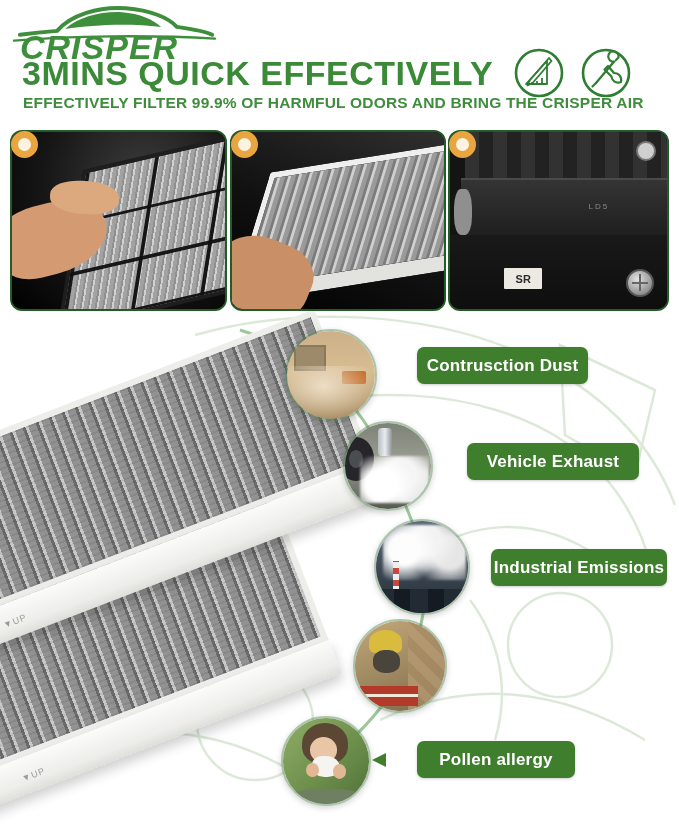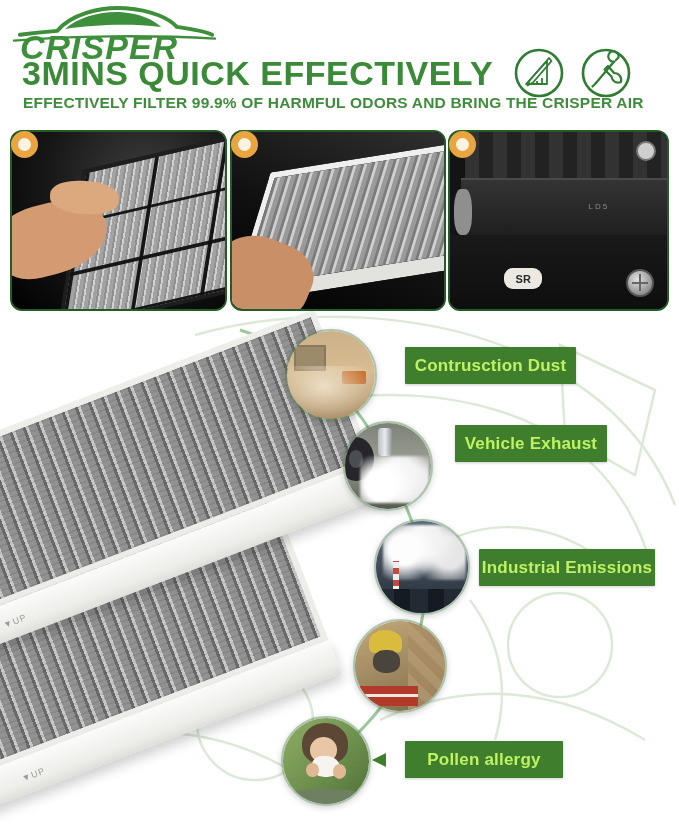--- a/index.html
+++ b/index.html
@@ -48,21 +48,21 @@
       background:repeating-linear-gradient(90deg,#323232 0 14px,#222 14px 28px);}
   .housing-mid{position:absolute;left:5%;right:0;top:26%;height:31%;
       background:linear-gradient(180deg,#343434,#1f1f1f);border-top:2px solid #4a4a4a;
       border-bottom:2px solid #8f8f8f;}
   .housing-code{position:absolute;right:28%;top:40%;font-size:8px;color:#8a8a8a;letter-spacing:2px;}
   .housing-bottom{position:absolute;left:0;right:0;top:58%;bottom:0;
       background:linear-gradient(180deg,#191919,#0e0e0e);}
   .hinge{position:absolute;left:2%;top:32%;width:8%;height:26%;background:#8f8f8f;border-radius:40%;}
   .sr-label{position:absolute;left:25%;top:77%;width:38px;height:21px;background:#ece9e2;
       color:#2b2b2b;font-size:11px;font-weight:700;display:flex;align-items:center;
-      justify-content:center;border-radius:9px;}
+      justify-content:center;border-radius:1px;}
   .screw{position:absolute;right:6%;bottom:7%;width:24px;height:24px;border-radius:50%;
       background:radial-gradient(circle at 40% 35%, #e3e3e3, #8b8b8b 75%);border:2px solid #555;}
   .screw::before{content:"";position:absolute;left:50%;top:15%;bottom:15%;width:2px;background:#666;transform:translateX(-50%);}
   .screw::after{content:"";position:absolute;top:50%;left:15%;right:15%;height:2px;background:#666;transform:translateY(-50%);}
   .bolt-top{position:absolute;right:5%;top:5%;width:16px;height:16px;border-radius:50%;
       background:#cfcfcf;border:2px solid #777;}
   
   .product-wrap{position:absolute;left:-150px;top:385px;width:600px;height:360px;
       transform:rotate(-21deg);z-index:2;}
   .filter{position:absolute;}
@@ -118,25 +118,25 @@
   .gasmask{left:20%;top:32%;width:30%;height:26%;background:#4a453c;border-radius:42%;}
   .redgear{left:6%;bottom:6%;width:64%;height:22%;background:#b23a2a;}
   .redgear::after{content:"";position:absolute;left:0;top:42%;width:100%;height:16%;background:#f0e8da;}
   .c5 .bg{inset:0;background:linear-gradient(135deg,#8fae67 0%,#6d8f4c 55%,#4f7038 100%);}
   .hair{left:22%;top:6%;width:54%;height:48%;background:#5b4733;border-radius:50% 50% 42% 42%;}
   .face{left:31%;top:22%;width:32%;height:30%;background:#e9c6a6;border-radius:50%;}
   .tissue{left:34%;top:44%;width:32%;height:25%;background:#f5f4f1;border-radius:42% 58% 50% 50%;}
   .hand-l{left:27%;top:52%;width:15%;height:17%;background:#e2b894;border-radius:50%;}
   .hand-r{left:58%;top:54%;width:15%;height:17%;background:#e2b894;border-radius:50%;}
   .shoulders{left:8%;bottom:-2%;width:84%;height:20%;background:#6f7f62;border-radius:40% 40% 0 0;}
-  .pollutant-label{position:absolute;z-index:3;background:#3f7e2c;color:#bef264;
+  .pollutant-label{position:absolute;z-index:3;background:#3f7e2c;color:#ffffff;
       font-size:17px;font-weight:700;display:flex;align-items:center;justify-content:center;
-      border-radius:1px;letter-spacing:.2px;box-shadow:0 1px 3px rgba(0,0,0,.2);}
+      border-radius:7px;letter-spacing:.2px;box-shadow:0 1px 3px rgba(0,0,0,.2);margin-left:12px;}
   .lb1{left:405px;top:347px;width:171px;height:37px;}
-  .lb2{left:455px;top:425px;width:152px;height:37px;}
+  .lb2{left:455px;top:443px;width:172px;height:37px;}
   .lb3{left:479px;top:549px;width:176px;height:37px;}
   .lb4{left:459px;top:647px;width:151px;height:37px;}
   .lb5{left:405px;top:741px;width:158px;height:37px;}
   .pollen-arrow{position:absolute;left:372px;top:753px;width:0;height:0;z-index:3;
       border-top:7px solid transparent;border-bottom:7px solid transparent;
       border-right:14px solid #3f7e2c;}
 </style>
 </head>
 <body>
 

